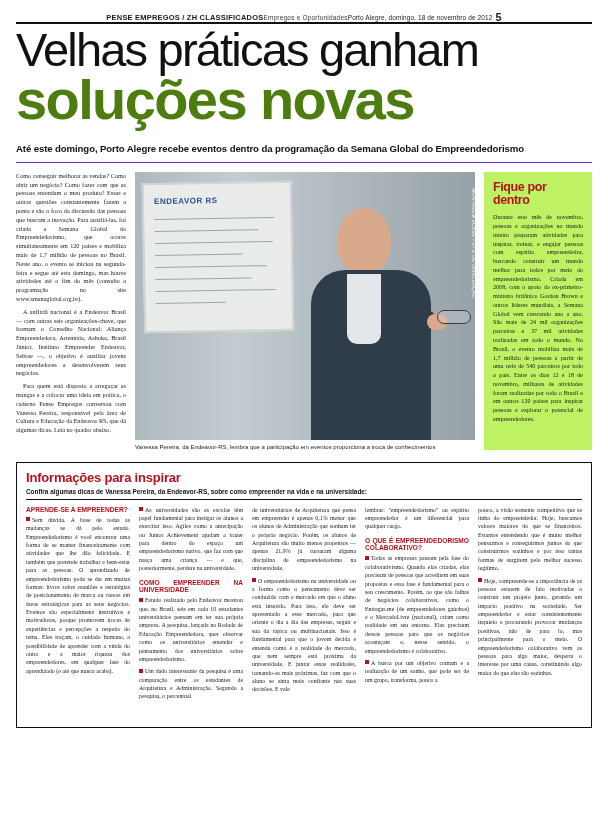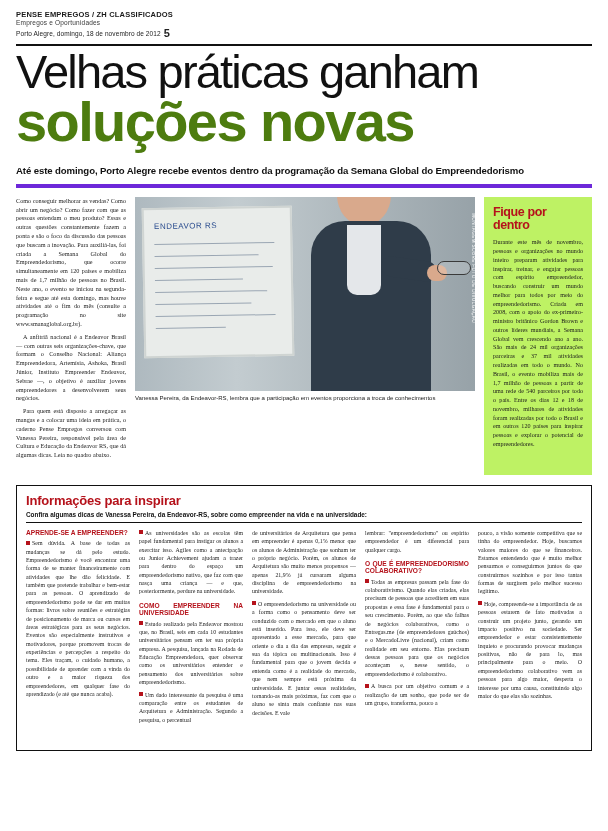--- a/index.html
+++ b/index.html
@@ -16,25 +16,24 @@
     position: relative;
     width: 608px;
     height: 831px;
     padding: 0 16px;
   }
 
   
   .masthead {
     display: flex;
     align-items: baseline;
-    justify-content: space-between;
-    padding: 10px 0 6px 0;
+    justify-content: center;
+    padding: 10px 0 0 0;
     border-bottom: 2px solid #111;
     font-family: "Liberation Sans", sans-serif;
-    flex-direction: column;
   }
   .masthead-left {
     font-size: 7.5px;
     font-weight: bold;
     letter-spacing: .2px;
     text-transform: uppercase;
   }
   .masthead-center {
     font-size: 6.5px;
     color: #3a3a3a;
@@ -88,21 +87,21 @@
   }
 
   
   .standfirst {
     margin-top: 16px;
     font-family: "Liberation Sans", sans-serif;
     font-size: 9.6px;
     font-weight: bold;
     color: #111;
     padding-bottom: 8px;
-    border-bottom: 4px solid #6d28d9;
+    border-bottom: 1px solid #6d28d9;
     letter-spacing: -0.1px;
   }
 
   
   .content {
     margin-top: 9px;
     display: flex;
     gap: 9px;
   }
   .col-intro {
@@ -126,24 +125,25 @@
     color: #1c1c1c;
     hyphens: auto;
   }
   .bodytext p { margin: 0 0 4px 0; text-indent: 7px; }
   .bodytext p.first { text-indent: 0; }
 
   
   .photo-wrap { position: relative; }
   .photo {
     width: 100%;
-    height: 194px;
+    height: 268px;
     background: linear-gradient(180deg,#9fb0bd 0%, #b9c3c8 45%, #9aa5ab 100%);
     position: relative;
     overflow: hidden;
+    font-weight: bold;
   }
   .photo .board {
     position: absolute;
     left: 8px; top: 10px;
     width: 150px; height: 150px;
     background: #e9ecea;
     border: 2px solid #cfd4d2;
     transform: rotate(-1deg);
   }
   .photo .board .bt {

